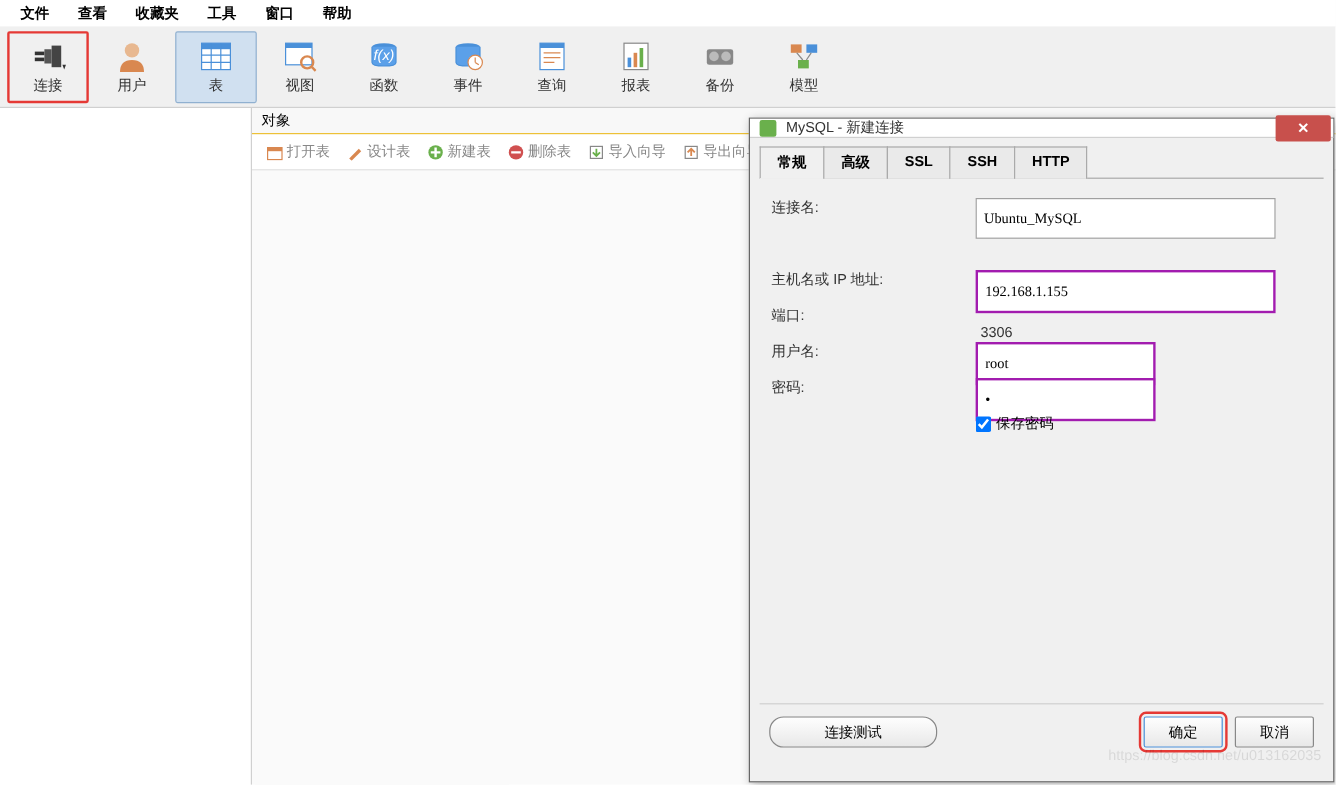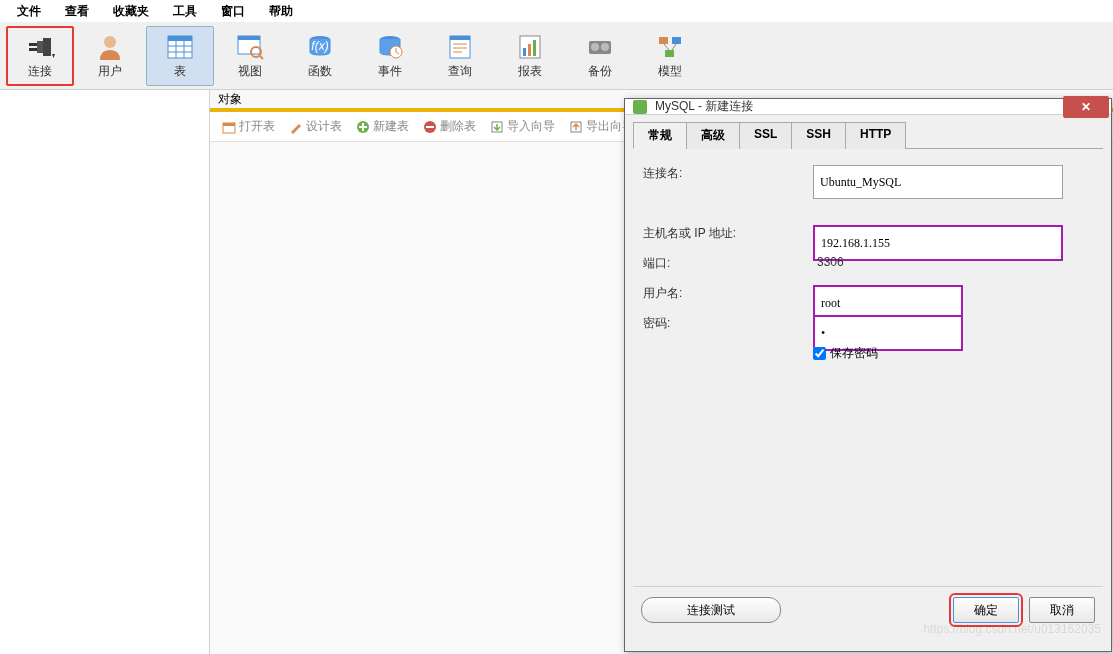--- a/index.html
+++ b/index.html
@@ -14,21 +14,21 @@
     .tool-btn { display: flex; flex-direction: column; align-items: center; justify-content: center; width: 68px; height: 60px; cursor: pointer; border: 1px solid transparent; border-radius: 2px; }
     .tool-btn.highlighted { border: 2px solid #e53935; }
     .tool-btn.active { background: #d0e0f0; border: 1px solid #90b0d0; }
     .tool-icon { width: 32px; height: 28px; margin-bottom: 2px; display: flex; align-items: center; justify-content: center; }
     .tool-label { font-size: 12px; color: #333; }
     
     
     .content { display: flex; height: calc(100% - 90px); }
     .sidebar { width: 210px; background: #fff; border-right: 1px solid #d0d0d0; }
     .main-panel { flex: 1; background: #fafafa; }
-    .object-bar { height: 22px; border-bottom: 4px solid #eab308; padding: 2px 8px; background: #f8f8f8; display: flex; align-items: center; }
+    .object-bar { height: 22px; border-bottom: 1px solid #eab308; padding: 2px 8px; background: #f8f8f8; display: flex; align-items: flex-start; }
     .sub-toolbar { height: 30px; border-bottom: 1px solid #e0e0e0; display: flex; align-items: center; padding: 0 6px; gap: 2px; background: #fff; }
     .sub-btn { display: flex; align-items: center; padding: 2px 6px; cursor: pointer; gap: 3px; color: #888; }
     .sub-btn-icon { width: 14px; height: 14px; display: inline-flex; align-items: center; justify-content: center; }
     
     
     .dialog { position: absolute; left: 624px; top: 98px; width: 488px; height: 554px; background: #f0f0f0; border: 1px solid #666; box-shadow: 2px 2px 8px rgba(0,0,0,0.3); }
     .dialog-titlebar { height: 16px; background: #fff; display: flex; align-items: center; border-bottom: 1px solid #d0d0d0; }
     .dialog-icon { width: 18px; height: 18px; margin: 0 6px; }
     .dialog-title { flex: 1; font-size: 12px; color: #333; }
     .dialog-close { width: 46px; height: 22px; background: #c8504c; color: #fff; display: flex; align-items: center; justify-content: center; cursor: pointer; margin-right: 2px; border-radius: 2px; font-weight: bold; }
@@ -37,21 +37,21 @@
     .tabs { display: flex; border-bottom: 1px solid #aaa; margin-bottom: 12px; }
     .tab { padding: 4px 14px; border: 1px solid #aaa; border-bottom: none; background: #eaeaea; cursor: pointer; margin-right: -1px; position: relative; top: 1px; font-weight: bold; }
     .tab.active { background: #f0f0f0; border-bottom: 1px solid #f0f0f0; }
     
     .form { flex: 1; padding: 4px 10px; }
     .form-row { display: flex; align-items: flex-start; margin-bottom: 6px; height: 24px; }
     .form-label { width: 170px; color: #333; }
     .form-input { width: 250px; height: 22px; padding: 16px 6px; border: 1px solid #a0a0a0; background: #fff; font-family: Liberation Serif, serif; }
     .form-input.highlighted { border: 2px solid #a21caf; }
     .form-input.narrow { width: 150px; }
-    .form-value { color: #333; padding-left: 4px; }
+    .form-value { color: #333; padding-left: 4px; margin-top: 15px; }
     .checkbox-row { display: flex; align-items: center; margin-top: 4px; margin-left: 170px; gap: 4px; }
     
     .dialog-footer { display: flex; justify-content: flex-end; gap: 10px; padding: 10px 8px; border-top: 1px solid #d0d0d0; }
     .dlg-btn { height: 26px; padding: 0 20px; border: 1px solid #888; background: linear-gradient(#fefefe, #e8e8e8); cursor: pointer; border-radius: 2px; }
     .dlg-btn.test { width: 140px; margin-right: auto; border-radius: 12px; }
     .dlg-btn.ok { border: 1px solid #4a90d9; }
     .dlg-btn.highlighted { outline: 2px solid #e53935; outline-offset: 2px; }
     
     .spacer-row { height: 30px; }
     .watermark { position: absolute; right: 12px; bottom: 18px; color: rgba(0,0,0,0.1); font-size: 12px; }

